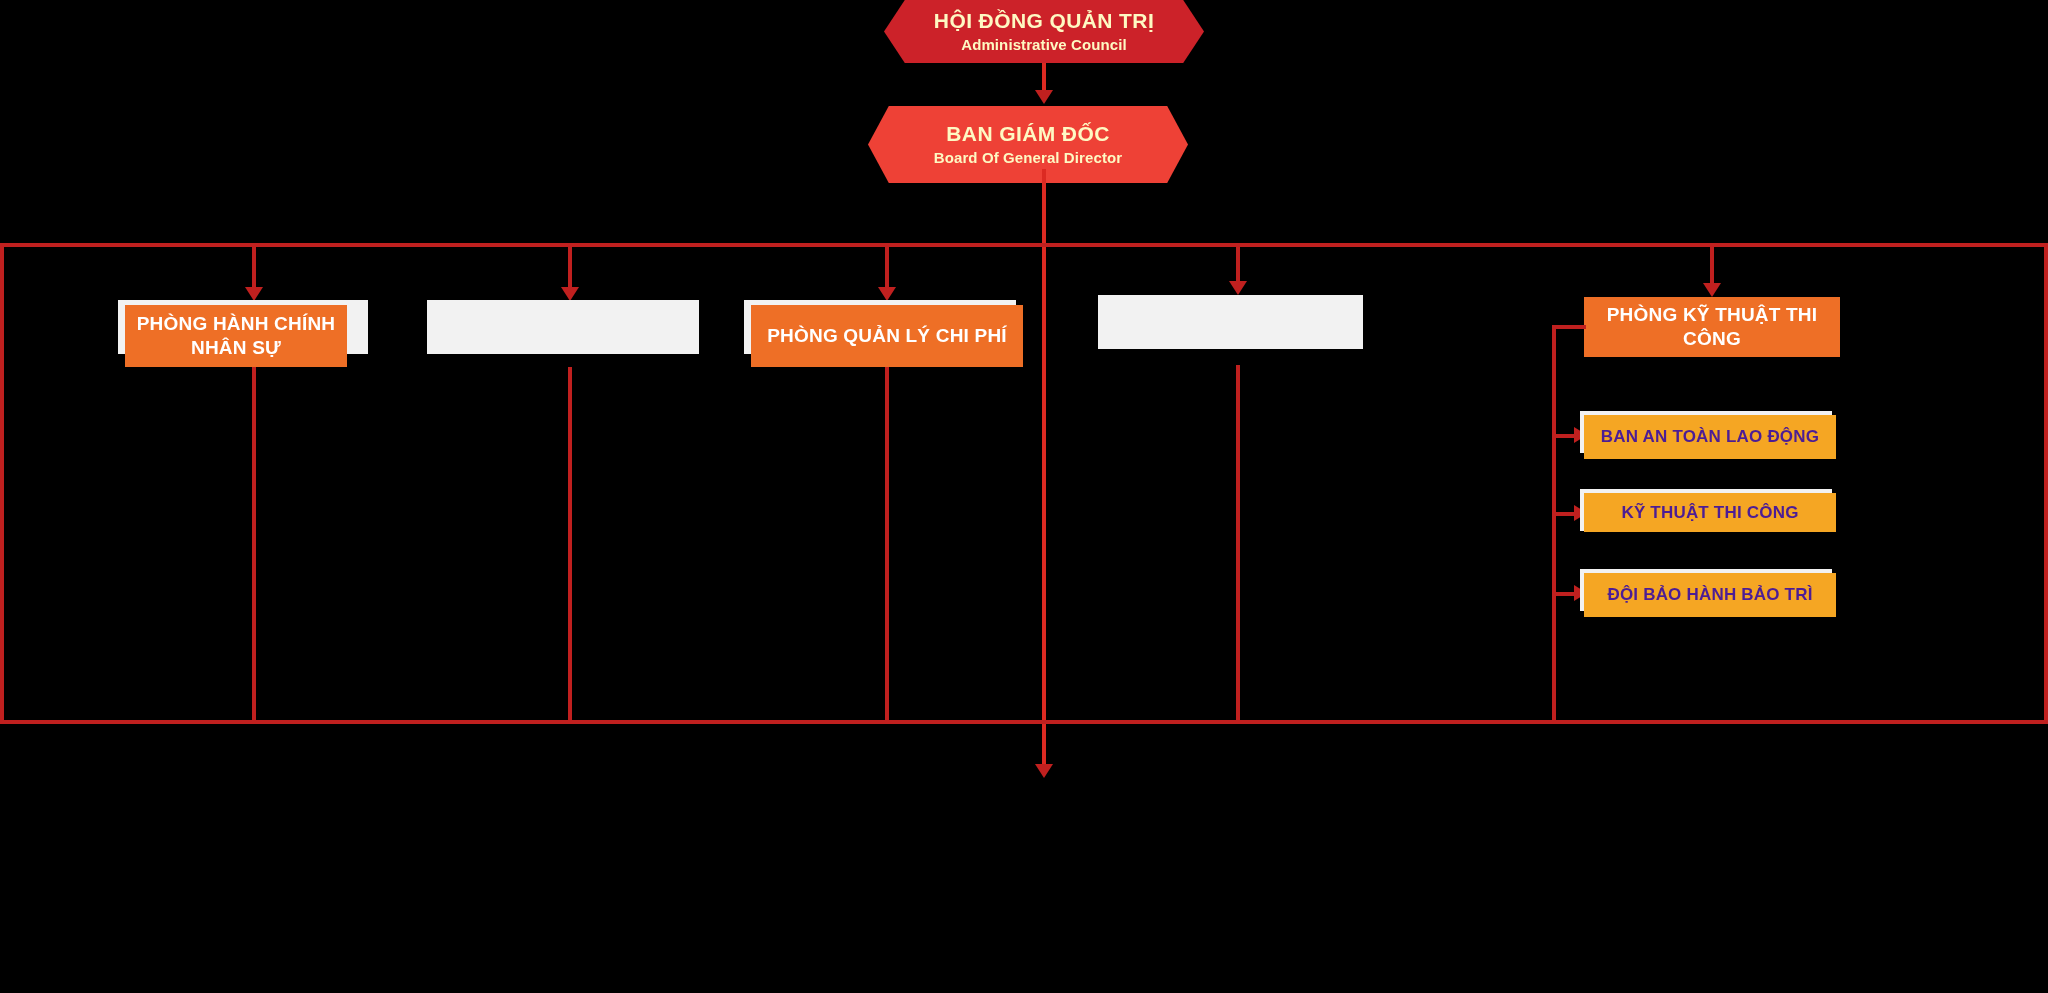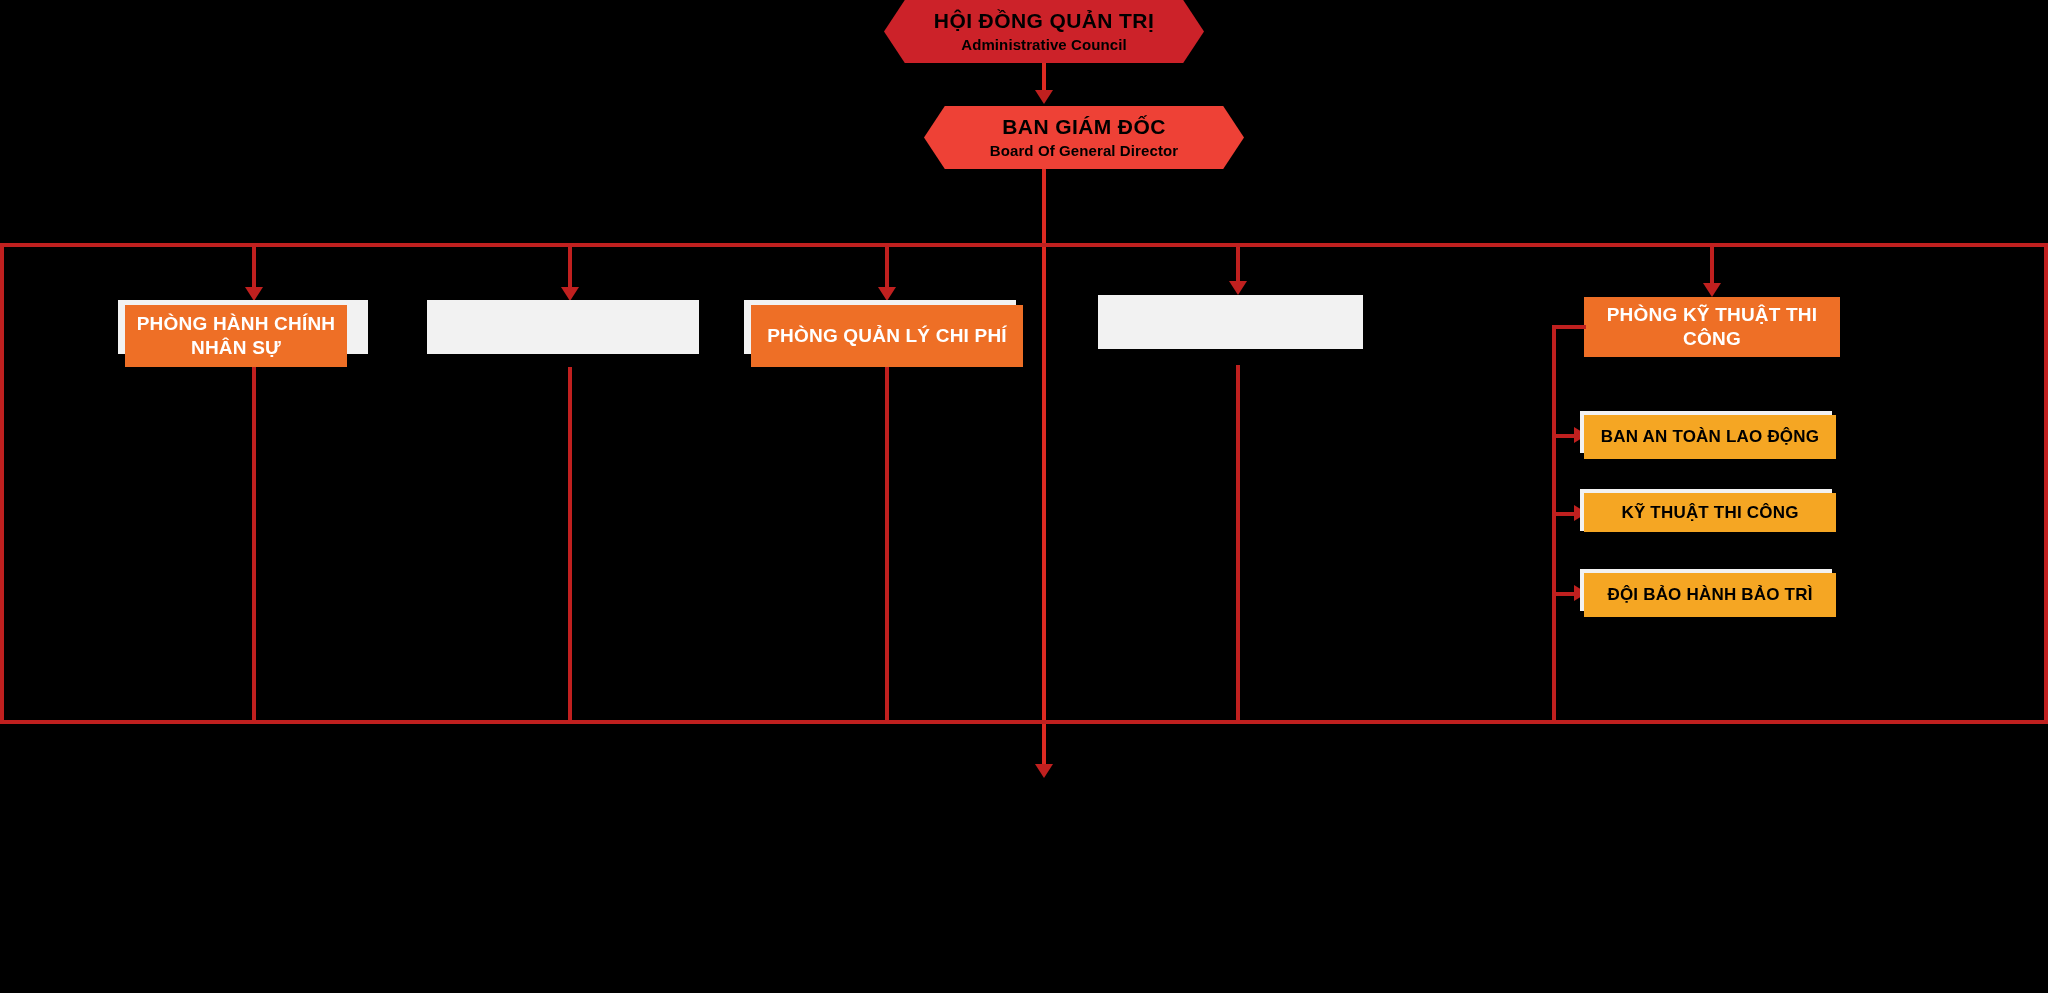--- a/index.html
+++ b/index.html
@@ -55,21 +55,21 @@
   }
 
   
   .hex-flat {
     position: absolute;
     display: flex;
     flex-direction: column;
     align-items: center;
     justify-content: center;
     text-align: center;
-    color: #000000;
+    color: #fef9c3;
     clip-path: polygon(6.5% 0%, 93.5% 0%, 100% 50%, 93.5% 100%, 6.5% 100%, 0% 50%);
   }
   .hex-flat .t1 {
     font-size: 21px;
     font-weight: bold;
     letter-spacing: 0.4px;
     line-height: 1.15;
   }
   .hex-flat .t2 {
     font-size: 15px;
@@ -112,21 +112,21 @@
     font-weight: bold;
     line-height: 1.25;
     letter-spacing: 0.2px;
   }
   .dept.orange {
     background: #EE6F26;
     color: #FFFFFF;
   }
   .dept.amber {
     background: #F5A623;
-    color: #000000;
+    color: #4c1d95;
   }
   .dept.amber .label {
     font-size: 17px;
   }
 
   
   .plate {
     position: absolute;
     background: #F2F2F2;
   }
@@ -137,21 +137,21 @@
 <div id="org-chart">
 
   <div class="hex-flat" style="left:884px; top:0px; width:320px; height:63px; background:#CC2229;">
     <div class="t1">HỘI ĐỒNG QUẢN TRỊ</div>
     <div class="t2">Administrative Council</div>
   </div>
 
   <div class="line-v bright" style="left:1042px; top:63px; height:30px;"></div>
   <div class="arrow-down" style="left:1035px; top:90px;"></div>
 
-  <div class="hex-flat" style="left:924px; top:106px; width:320px; height:63px; background:#EE4136;">
+  <div class="hex-flat" style="left:868px; top:106px; width:320px; height:77px; background:#EE4136;">
     <div class="t1">BAN GIÁM ĐỐC</div>
     <div class="t2">Board Of General Director</div>
   </div>
 
   <div class="line-v bright" style="left:1042px; top:169px; height:599px;"></div>
   <div class="arrow-down" style="left:1035px; top:764px;"></div>
 
   <div class="line-h" style="left:0px; top:243px; width:2048px;"></div>
 
   <div class="line-v" style="left:0px; top:243px; height:481px;"></div>

